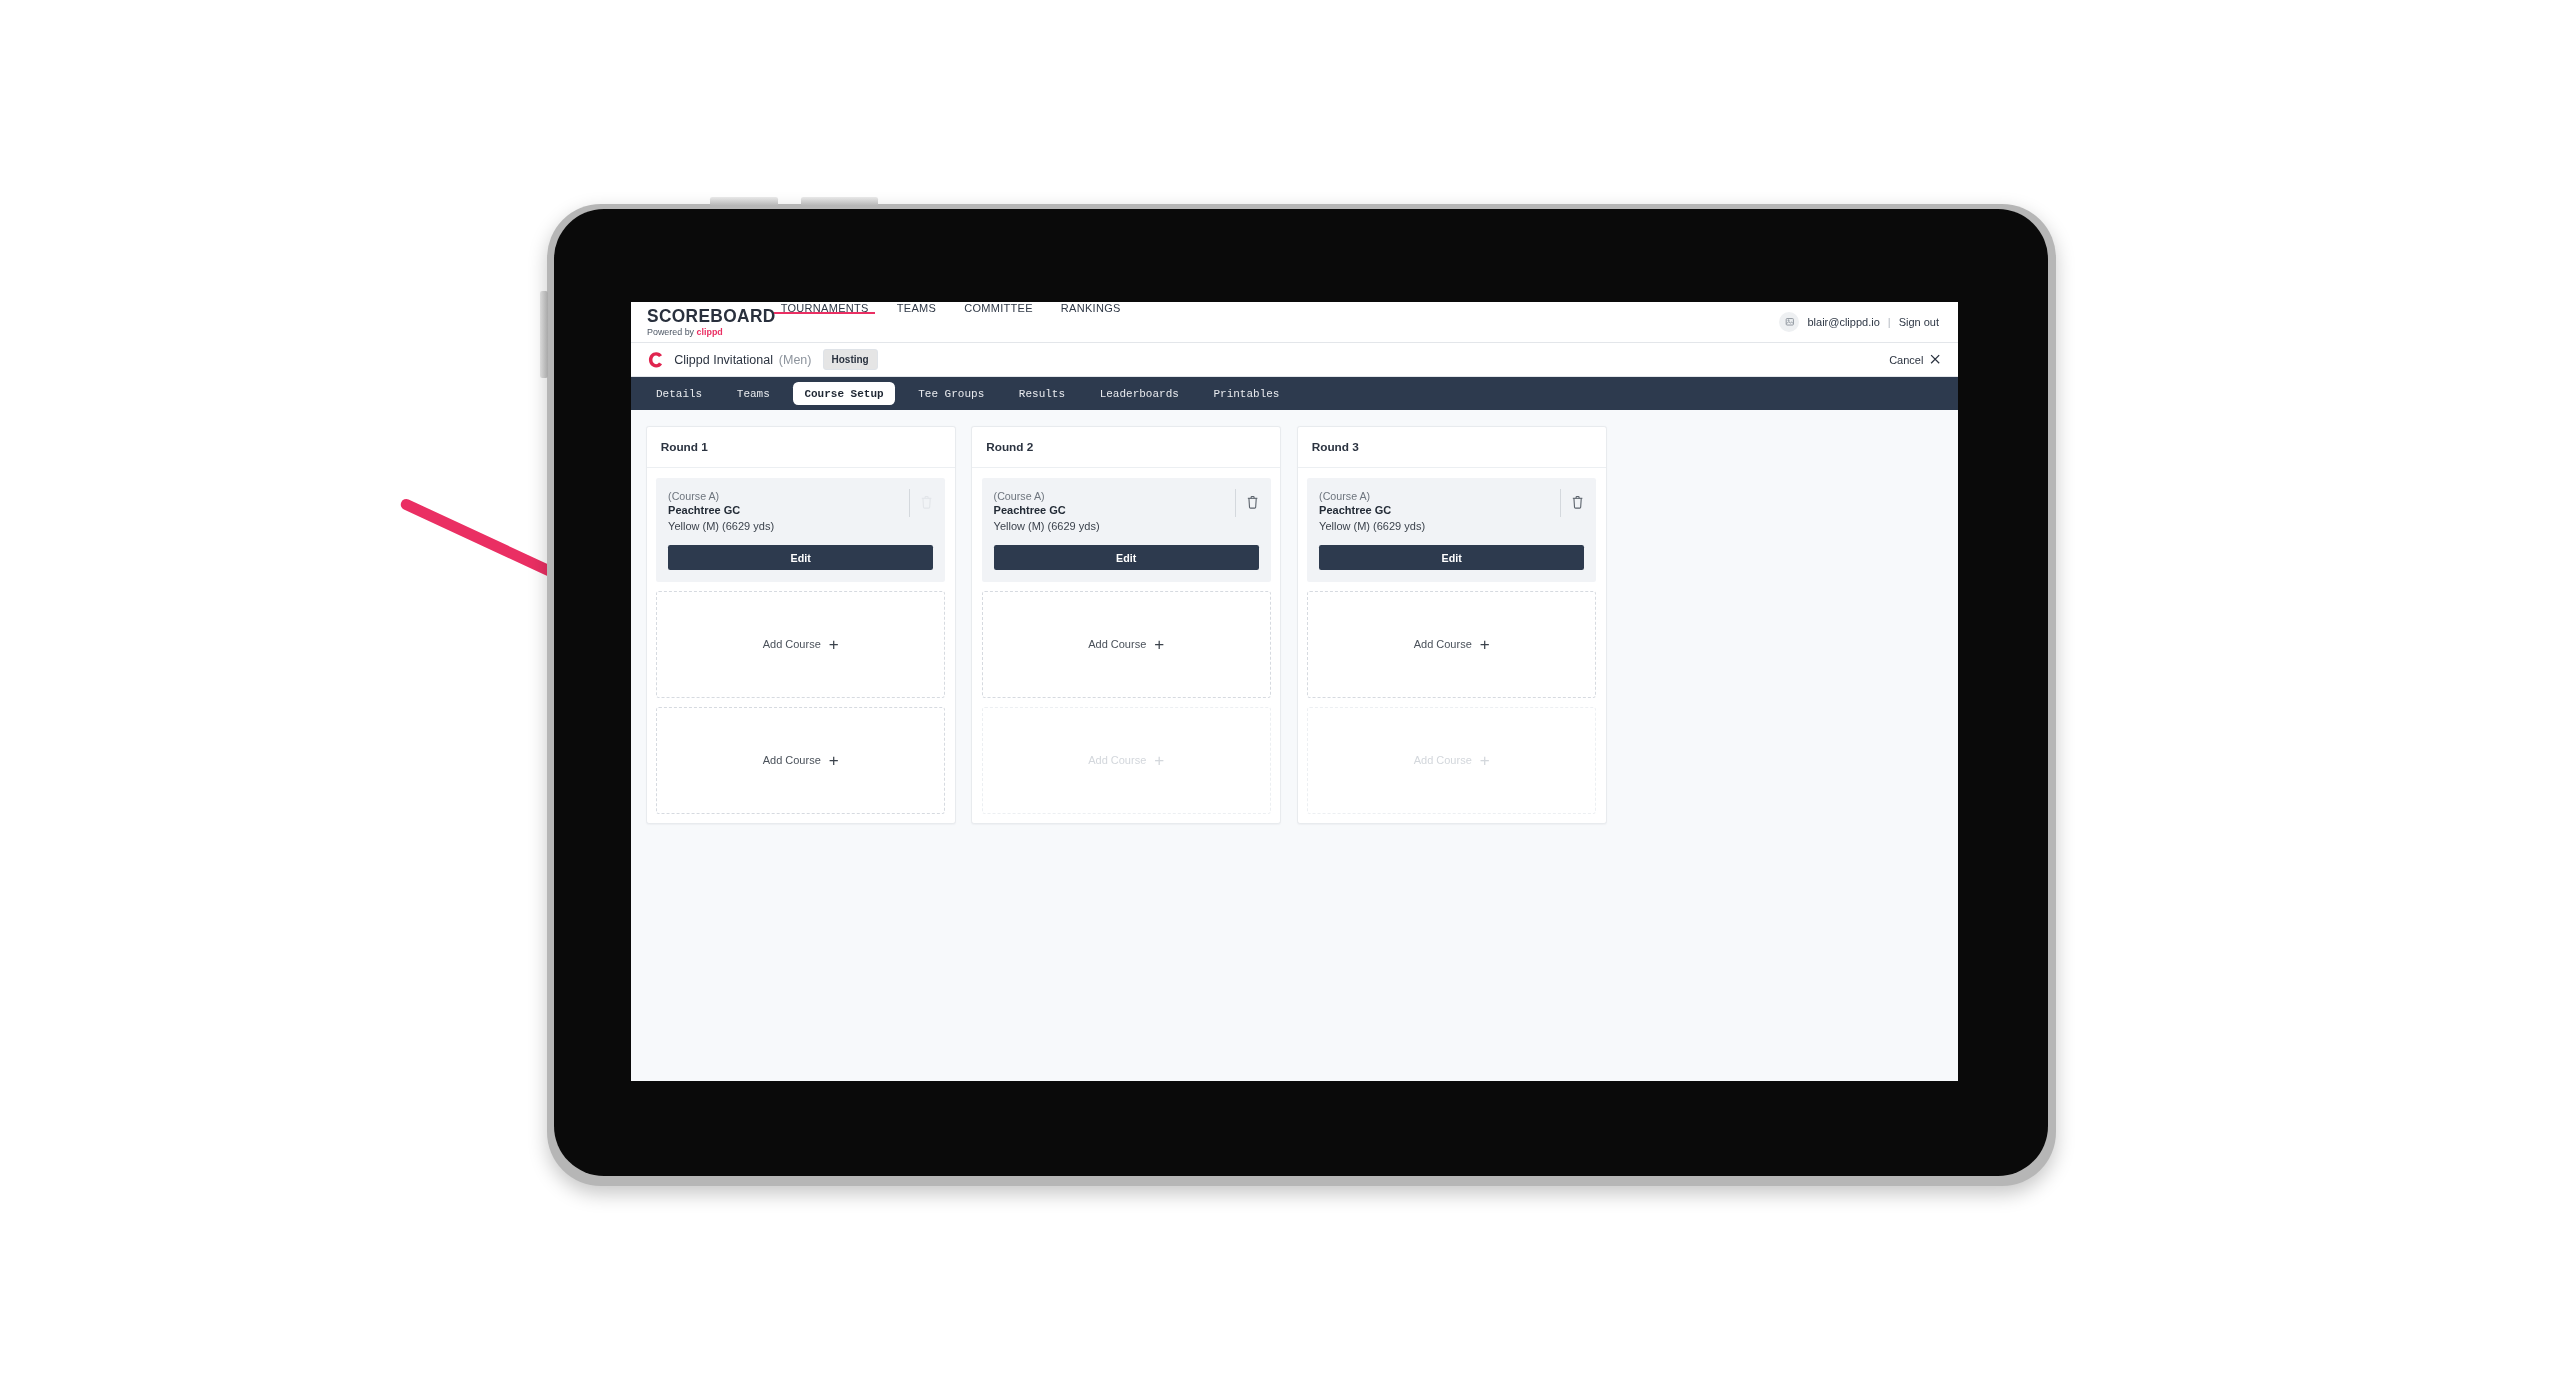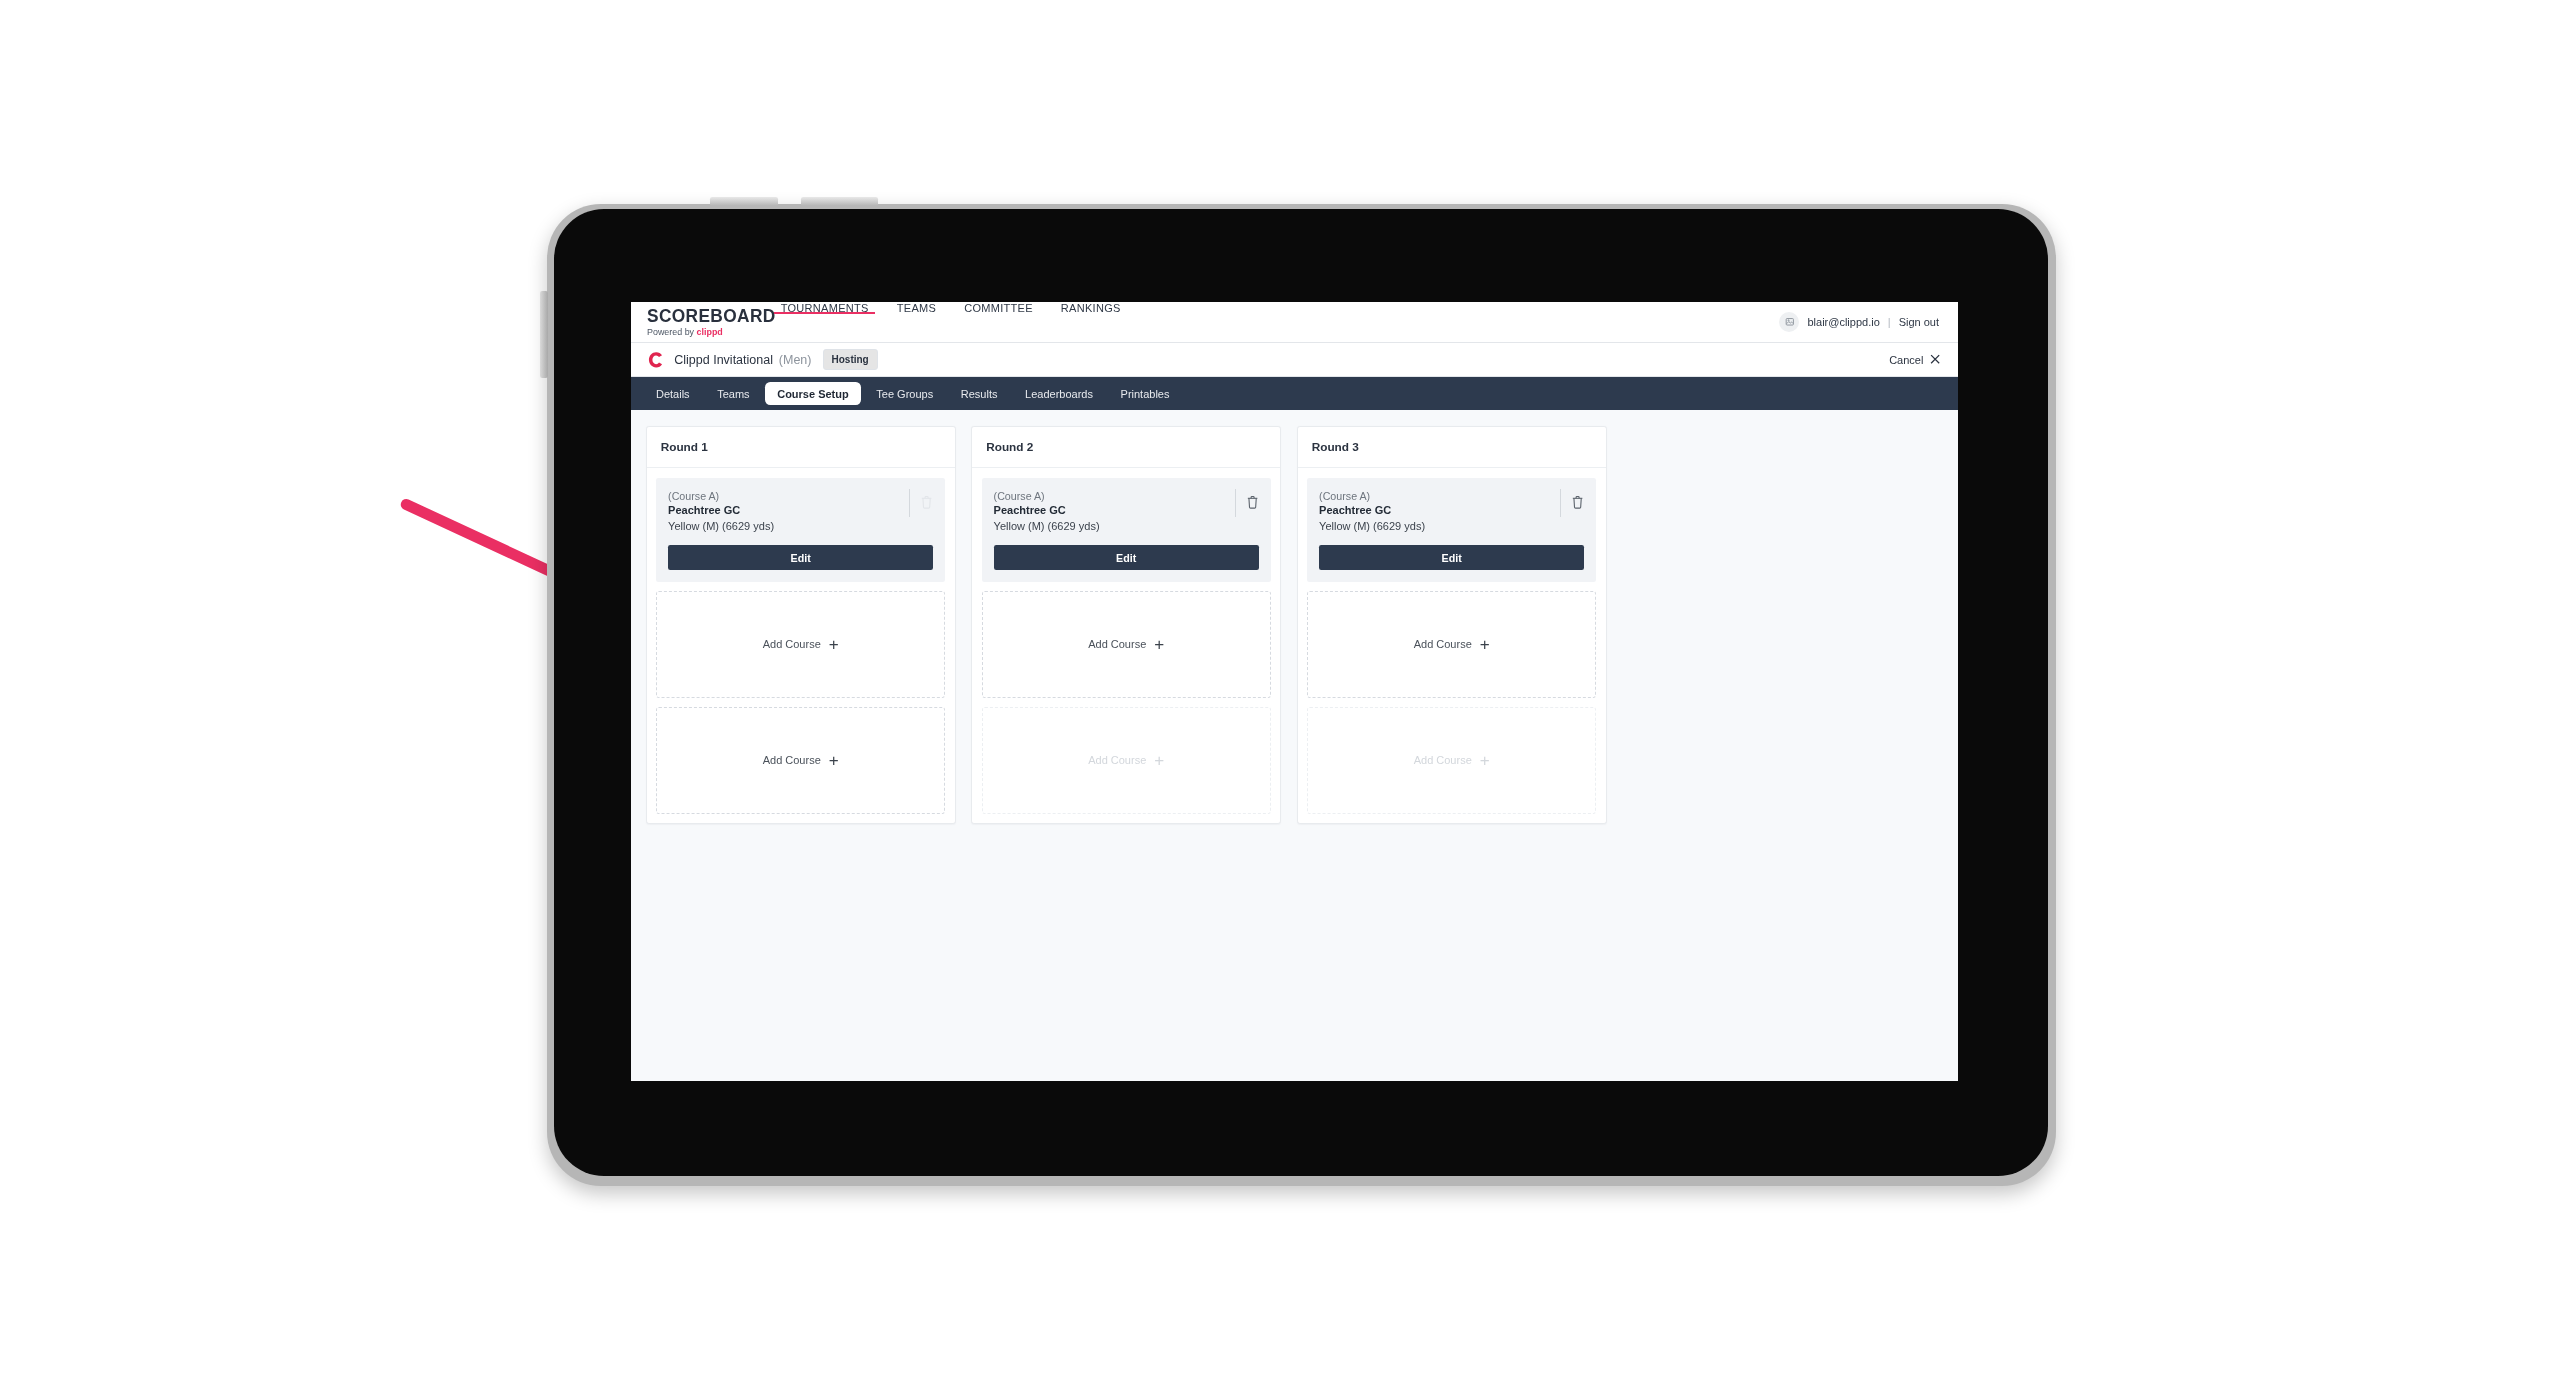--- a/index.html
+++ b/index.html
@@ -122,21 +122,21 @@
     border:0.7px solid #dfe3e8; border-radius:2.9px; padding:4.4px 8px; background:#e5e5e5;
   }
   .cancel {
     margin-left:auto; margin-right:17.7px; display:flex; align-items:center; gap:6.6px;
     font-size:11px; color:#2b3340; cursor:pointer;
   }
   .cancel svg{width:10.3px;height:10.3px;stroke:#2b3340;stroke-width:1.7;}
 
   
   .tabstrip {
-    height: 33px; background:#2d3a4e; display:flex; align-items:center; padding-left:13.2px; gap:4px;
+    height: 33px; background:#2d3a4e; display:flex; align-items:center; padding-left:13.2px; gap:11px;font-family:Liberation Mono, monospace;
   }
   .tab {
     font-size:11px; color:#e8eaee; padding:5.9px 11.8px; border-radius:5.2px; cursor:pointer;
   }
   .tab.active { background:#ffffff; color:#1f2733; font-weight:600; }
 
   
   .content { padding: 16px 0 0 14.7px; display:flex; gap:15.5px; align-items:flex-start; }
 
   .roundcol {

